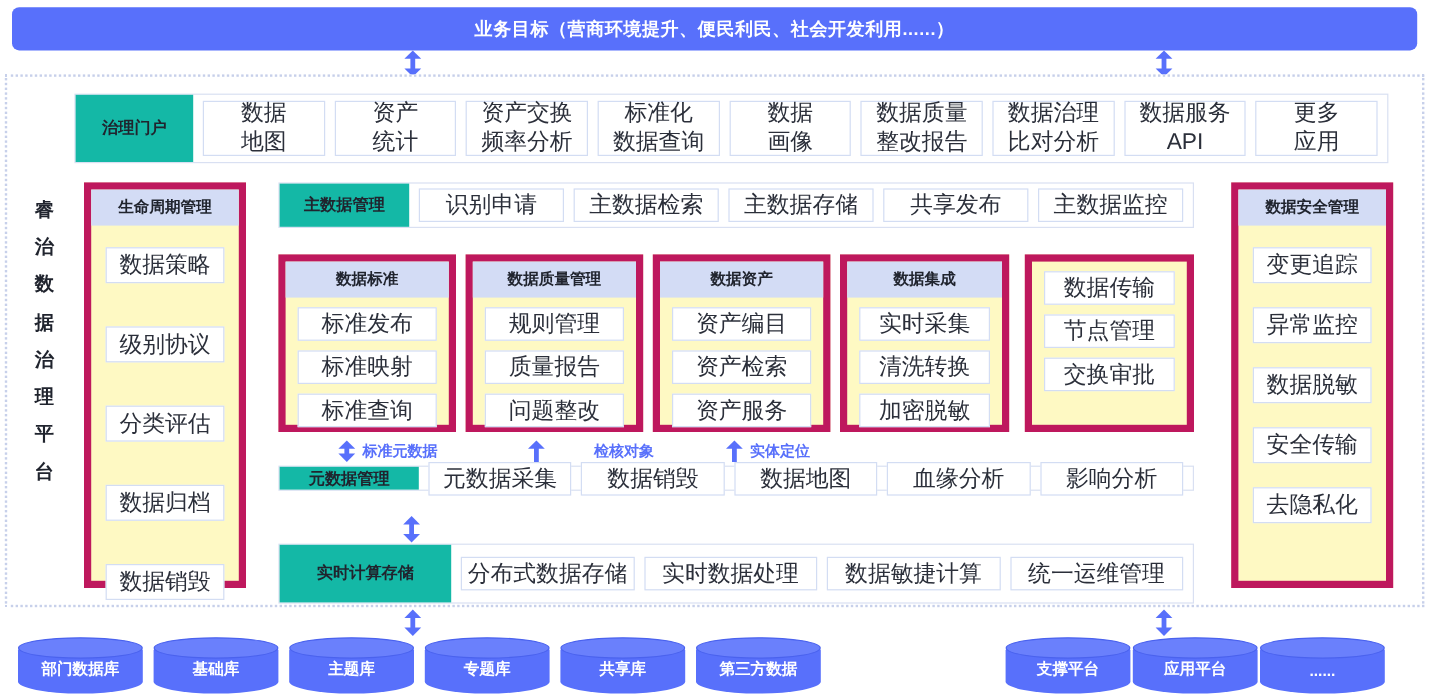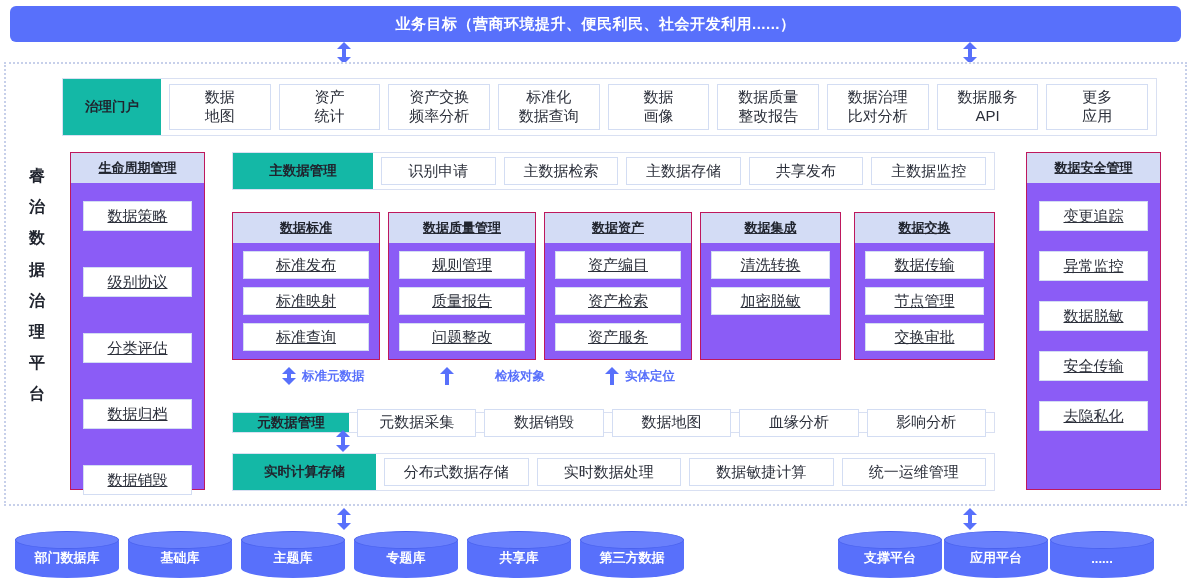--- a/index.html
+++ b/index.html
@@ -44,31 +44,31 @@
 
   
   .vtitle{
     position:absolute; left:20px; top:160px; width:34px;
     display:flex; flex-direction:column; align-items:center;
     font-size:16px; font-weight:700; color:#20242e; line-height:1.95;
   }
   .vtitle span{ display:block; }
 
   
-  .card{ position:absolute; border:1px solid #be185d; background:#8b5cf6;text-decoration:underline; }
+  .card{ position:absolute; border:6px solid #be185d; background:#fef9c3; }
   .card-head{
     background:#D3DCF5; color:#20242e;
     font-size:13px; font-weight:700;
     display:flex; align-items:center; justify-content:center;
     height:30px;
   }
   .card-body{ padding:8px 10px; display:flex; flex-direction:column; gap:8px; }
   .chip{
     border:1px solid #d3ddf3; background:#fff; color:#2b2f3a;
-    font-size:15px; height:28px;
+    font-size:19px; height:28px;
     display:flex; align-items:center; justify-content:center;
     white-space:nowrap;
   }
 
   
   .rowbar{
     position:absolute; border:1px solid #d9e0f2; background:#fff;
     display:flex; align-items:stretch;
   }
   .rowbar .rb-head{
@@ -200,21 +200,21 @@
   <div class="card-body" style="padding-top:18px; gap:20px;">
     <div class="chip">变更追踪</div>
     <div class="chip">异常监控</div>
     <div class="chip">数据脱敏</div>
     <div class="chip">安全传输</div>
     <div class="chip">去隐私化</div>
   </div>
 </div>
 
 <div class="rowbar" style="left:232px; top:152px; width:763px; height:38px;">
-  <div class="rb-head" style="width:140px;">主数据管理</div>
+  <div class="rb-head" style="width:108px;">主数据管理</div>
   <div class="rb-items">
     <div class="chip">识别申请</div>
     <div class="chip">主数据检索</div>
     <div class="chip">主数据存储</div>
     <div class="chip">共享发布</div>
     <div class="chip">主数据监控</div>
   </div>
 </div>
 
 <div class="card" style="left:232px; top:212px; width:148px; height:148px;">
@@ -240,27 +240,27 @@
   <div class="card-body">
     <div class="chip">资产编目</div>
     <div class="chip">资产检索</div>
     <div class="chip">资产服务</div>
   </div>
 </div>
 
 <div class="card" style="left:700px; top:212px; width:141px; height:148px;text-align:center;">
   <div class="card-head">数据集成</div>
   <div class="card-body">
+    <div class="chip">实时采集</div>
     <div class="chip">清洗转换</div>
     <div class="chip">加密脱敏</div>
   </div>
 </div>
 
 <div class="card" style="left:854px; top:212px; width:141px; height:148px;">
-  <div class="card-head">数据交换</div>
   <div class="card-body">
     <div class="chip">数据传输</div>
     <div class="chip">节点管理</div>
     <div class="chip">交换审批</div>
   </div>
 </div>
 
 <div class="alabel" style="left:282px; top:367px;">
   <span class="arrow" style="position:relative; display:inline-block; height:18px; width:14px;">
     <span class="head-up" style="position:absolute;left:0;top:0;width:0;height:0;border-left:7px solid transparent;border-right:7px solid transparent;border-bottom:7px solid #5870FB;"></span>
@@ -279,38 +279,38 @@
 </div>
 
 <div class="alabel" style="left:605px; top:367px;">
   <span class="arrow" style="position:relative; display:inline-block; height:18px; width:14px;">
     <span style="position:absolute;left:0;top:0;width:0;height:0;border-left:7px solid transparent;border-right:7px solid transparent;border-bottom:7px solid #5870FB;"></span>
     <span style="position:absolute;left:5px;top:6px;width:4px;bottom:0;background:#5870FB;"></span>
   </span>
   <span>实体定位</span>
 </div>
 
-<div class="rowbar" style="left:232px; top:412px; width:763px; height:21px;">
+<div class="rowbar" style="left:232px; top:388px; width:763px; height:21px;">
   <div class="rb-head" style="width:116px;">元数据管理</div>
   <div class="rb-items">
     <div class="chip">元数据采集</div>
     <div class="chip">数据销毁</div>
     <div class="chip">数据地图</div>
     <div class="chip">血缘分析</div>
     <div class="chip">影响分析</div>
   </div>
 </div>
 
 <div class="arrow" style="left:336px; top:430px; height:22px;">
   <div class="head-up"></div>
     <div class="shaft"></div>
     <div class="head-dn"></div>
 </div>
 
-<div class="rowbar" style="left:232px; top:453px; width:763px; height:38px;">
+<div class="rowbar" style="left:232px; top:453px; width:763px; height:50px;">
   <div class="rb-head" style="width:143px;">实时计算存储</div>
   <div class="rb-items">
     <div class="chip">分布式数据存储</div>
     <div class="chip">实时数据处理</div>
     <div class="chip">数据敏捷计算</div>
     <div class="chip">统一运维管理</div>
   </div>
 </div>
 
 <div class="arrow" style="left:337px; top:508px; height:22px;">

